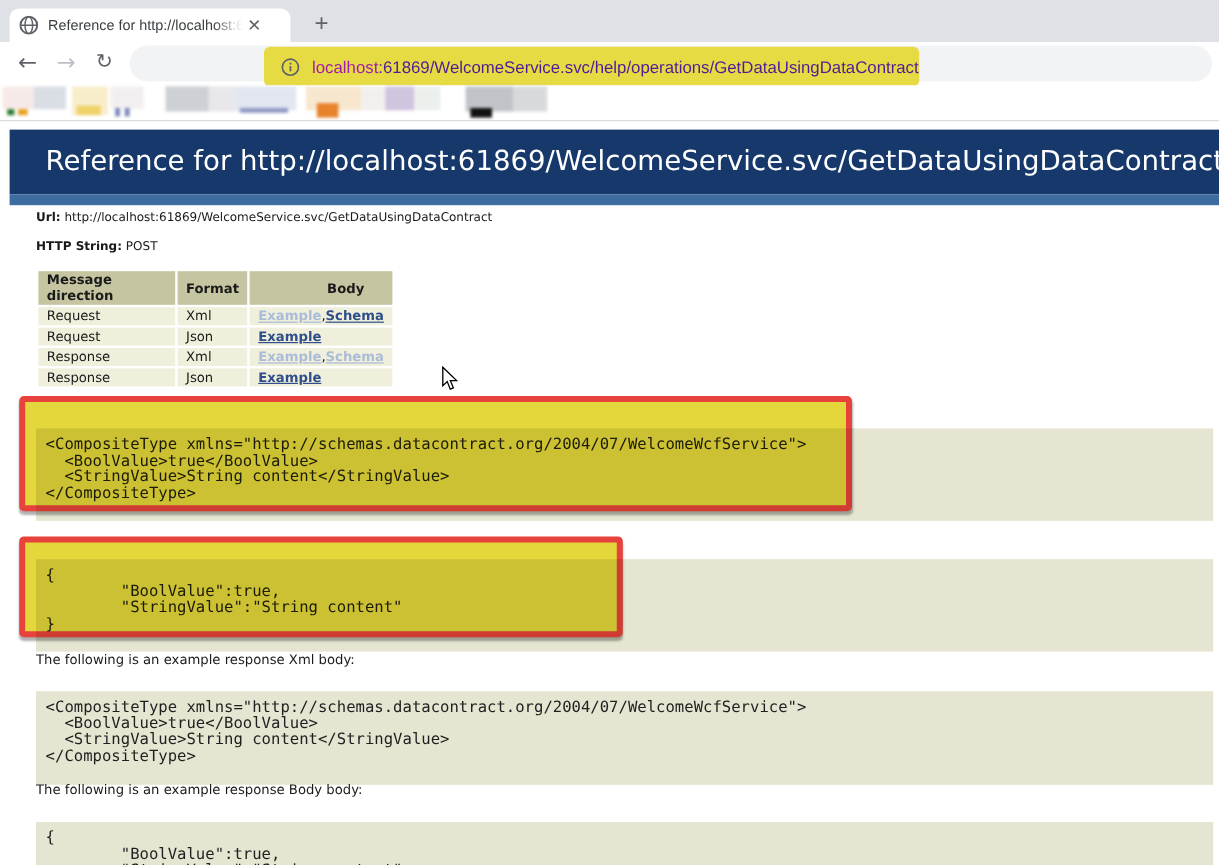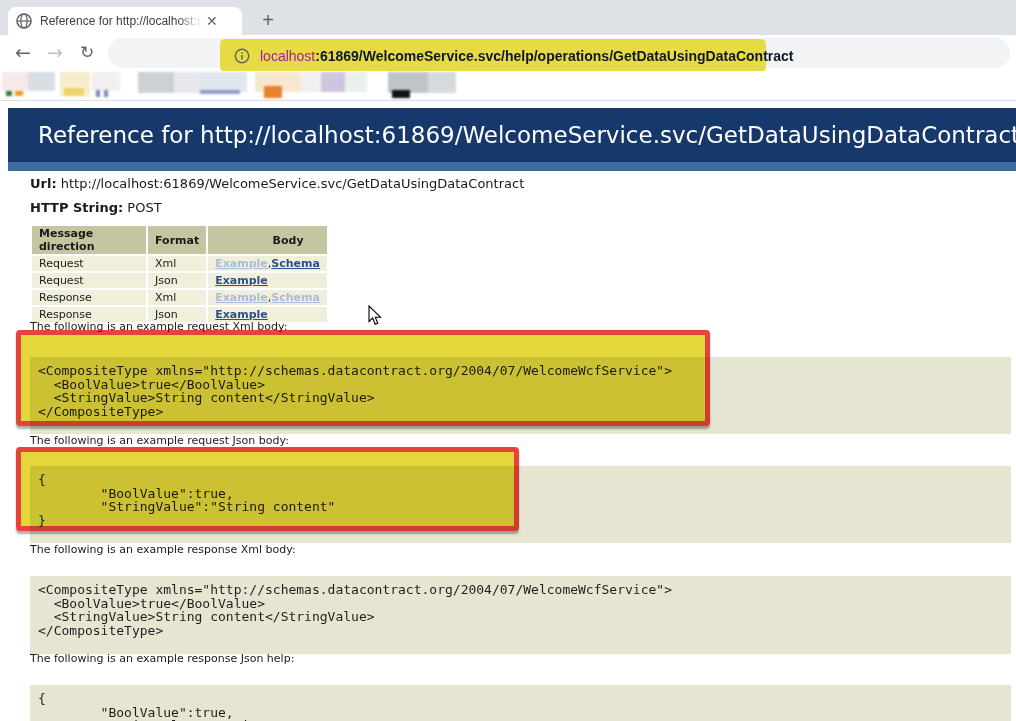--- a/index.html
+++ b/index.html
@@ -22,31 +22,31 @@
           font-size:19px;color:#5F6368;font-family:"DejaVu Sans",sans-serif;}
   .navbtn.back{left:8px;}
   .navbtn.fwd{left:40px;color:#BDC1C6;}
   .navbtn.reload{left:72px;font-size:17px;}
   .omnibox{position:absolute;left:108px;top:3px;width:902px;height:30px;background:#F1F3F4;border-radius:15px;}
   .url-hl{position:absolute;left:112px;top:1px;width:546px;height:33px;background:#E7DB44;border-radius:5px;
           display:flex;align-items:center;}
   .info-ic{width:16px;height:16px;margin:0 10px 0 14px;flex:0 0 16px;}
   .url-text{font-family:"Liberation Sans",sans-serif;font-size:14px;white-space:nowrap;}
   .url-host{color:#a21caf;margin-top:32px;}
-  .url-rest{color:#0f172a;font-weight:bold;}
+  .url-rest{color:#4c1d95;}
   .bookmarks{position:absolute;left:0;top:71px;width:1016px;height:29px;background:#fff;}
   .bm-wrap{position:absolute;left:0;top:0;width:100%;height:100%;filter:blur(1.3px);}
   .bm-block{position:absolute;}
   .chrome-divider{position:absolute;left:0;top:100px;width:1016px;height:1px;background:#DADCE0;}
   
   .page-header{position:absolute;left:8px;top:108px;width:1008px;height:54px;background:#17386B;
                color:#fff;font-size:23px;line-height:54px;padding-left:30px;box-sizing:border-box;
                white-space:nowrap;overflow:hidden;}
   .page-strip{position:absolute;left:8px;top:162px;width:1008px;height:9px;background:#3E6C9E;}
-  .meta{position:absolute;left:30px;font-size:13px;color:#1a1a1a;white-space:nowrap;}
+  .meta{position:absolute;left:30px;font-size:10px;color:#1a1a1a;white-space:nowrap;}
   .meta b{font-weight:bold;}
   .helptable{position:absolute;left:30px;top:224px;border-collapse:separate;border-spacing:2px;
              font-size:11px;color:#1a1a1a;}
   .helptable th{background:#C5C5A2;font-weight:bold;padding:1px 7px;text-align:left;margin-top:19px;}
   .helptable th.c{text-align:center;padding-left:48px;}
   .helptable td{background:#EFEFDB;padding:1px 7px;}
   .helptable td.w1{width:100px;}
   .helptable td.w2{width:38px;}
   .helptable td.w3{width:92px;margin-left:20px;}
   .lnk{font-weight:bold;text-decoration:underline;color:#2E4E8C;cursor:pointer;}
@@ -160,41 +160,39 @@
       <td class="w3"><span class="lnk muted">Example</span><span>,</span><span class="lnk muted">Schema</span></td>
     </tr>
     <tr>
       <td class="w1">Response</td>
       <td class="w2">Json</td>
       <td class="w3"><span class="lnk">Example</span></td>
     </tr>
   </tbody>
     </table>
 
-  <div class="sec-label" style="top:320px;">The following is an example request Xml body:</div>
   <pre class="codeblock" style="top:344px;height:77px;">&lt;CompositeType xmlns="http://schemas.datacontract.org/2004/07/WelcomeWcfService"&gt;
   &lt;BoolValue&gt;true&lt;/BoolValue&gt;
   &lt;StringValue&gt;String content&lt;/StringValue&gt;
 &lt;/CompositeType&gt;</pre>
   <div class="hl-overlay" style="left:16px;top:330px;width:694px;height:96px;"></div>
 
-  <div class="sec-label" style="top:434px;">The following is an example request Json body:</div>
   <pre class="codeblock" style="top:453px;height:77px;">{
         "BoolValue":true,
         "StringValue":"String content"
 }</pre>
   <div class="hl-overlay" style="left:16px;top:447px;width:503px;height:84px;"></div>
 
   <div class="sec-label" style="top:543px;">The following is an example response Xml body:</div>
   <pre class="codeblock" style="top:563px;height:78px;">&lt;CompositeType xmlns="http://schemas.datacontract.org/2004/07/WelcomeWcfService"&gt;
   &lt;BoolValue&gt;true&lt;/BoolValue&gt;
   &lt;StringValue&gt;String content&lt;/StringValue&gt;
 &lt;/CompositeType&gt;</pre>
 
-  <div class="sec-label" style="top:652px;">The following is an example response Json help:</div>
+  <div class="sec-label" style="top:652px;">The following is an example response Body body:</div>
   <pre class="codeblock" style="top:672px;height:49px;">{
         "BoolValue":true,
         "StringValue":"String content"
 }</pre>
 
   <div class="cursor">
     <svg width="14" height="21" viewBox="0 0 14 21">
       <path d="M1,1 L1,16.5 L4.7,13 L7.2,19.3 L9.8,18.2 L7.3,12.2 L12.5,12.2 Z" fill="#ffffff" stroke="#000000" stroke-width="1.1"></path>
     </svg>
   </div>

